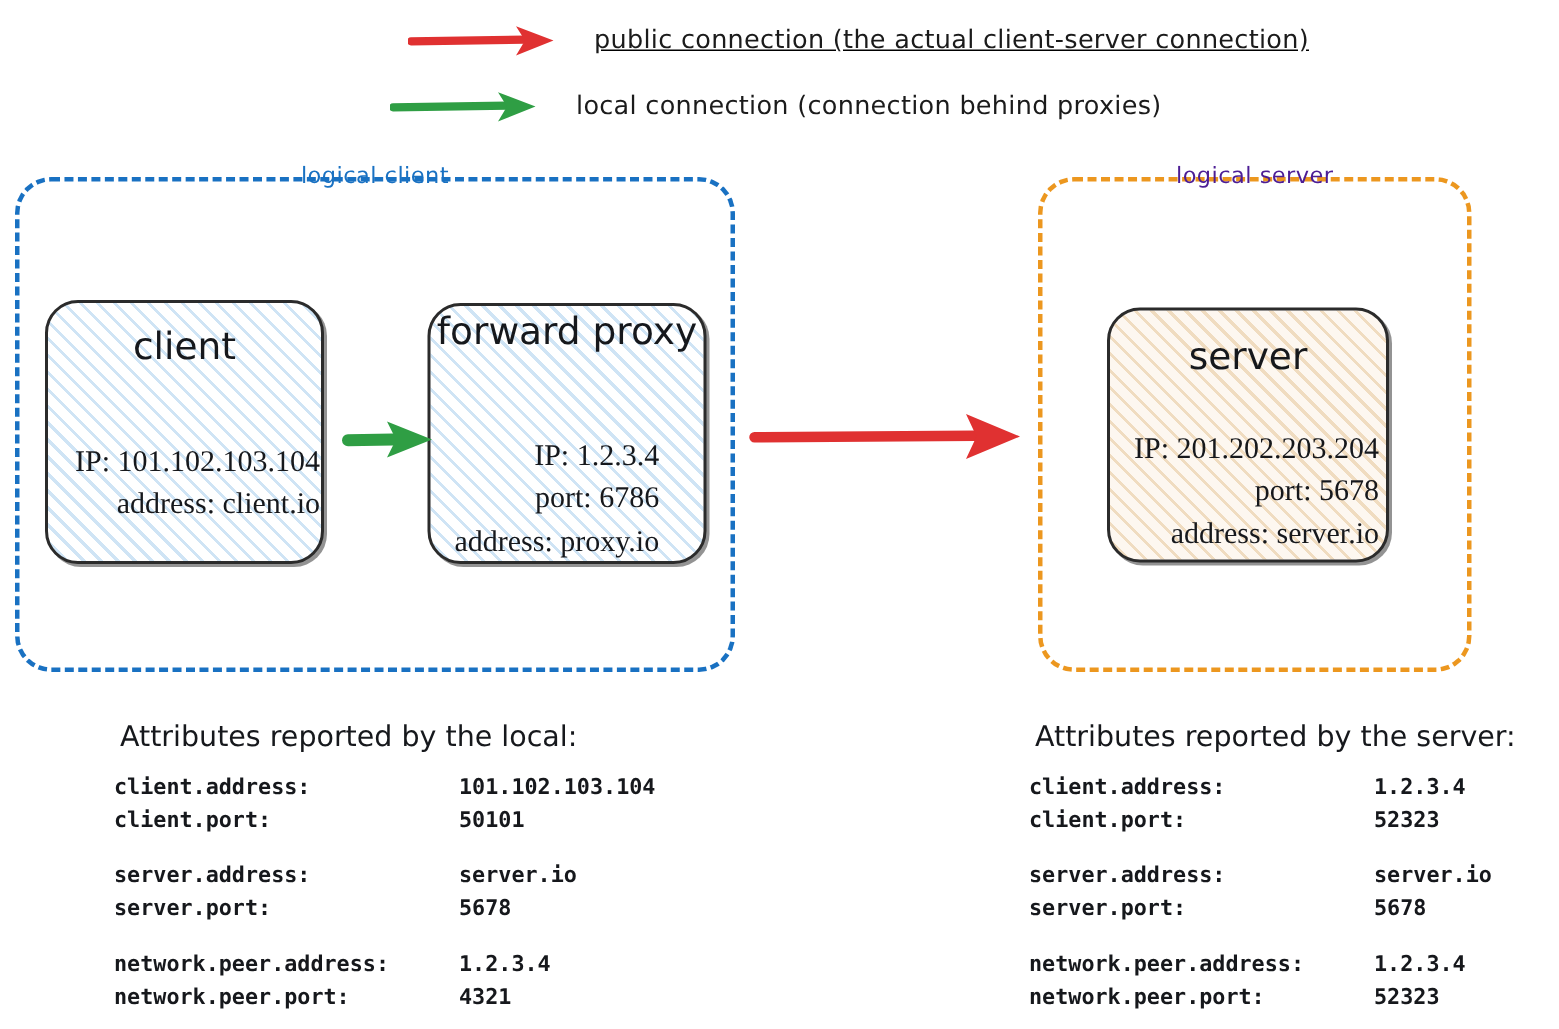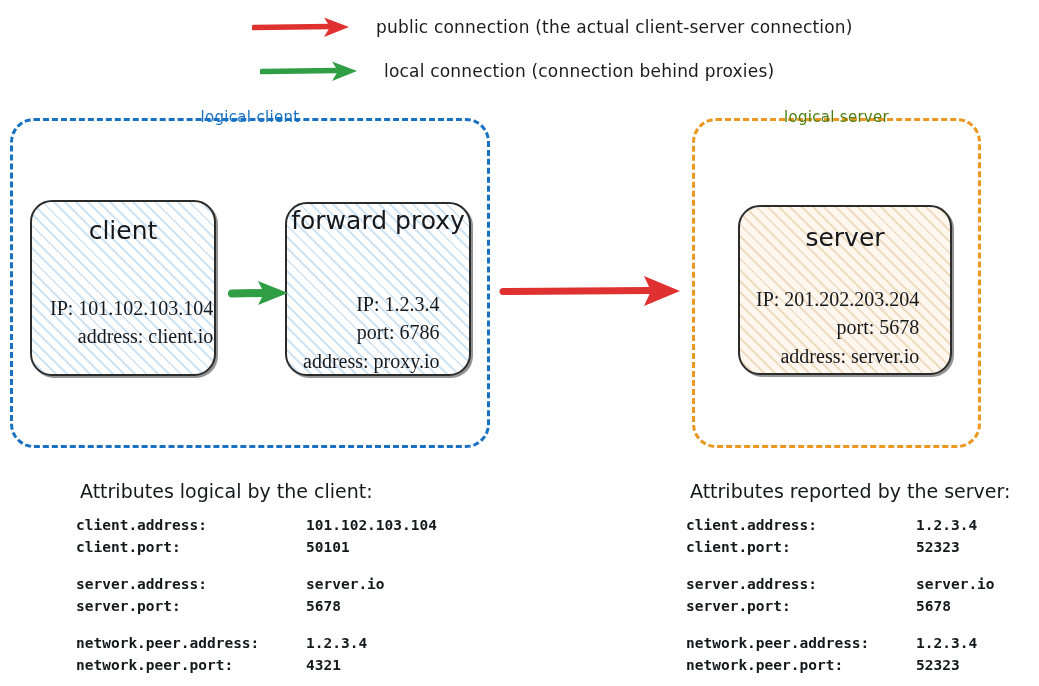--- a/index.html
+++ b/index.html
@@ -13,42 +13,42 @@
   .stage{position:absolute;left:0;top:0;width:1039px;height:686px;}
 
   
   .legend-row{position:absolute;display:flex;align-items:center;}
   .legend-arrow{width:100px;height:26px;flex:0 0 auto;}
   .legend-label{
     font-family:"DejaVu Sans", sans-serif;
     font-size:17px;color:#1b1b1b;white-space:nowrap;
     margin-left:24px;letter-spacing:.2px;
   }
-  #legend-public{left:252px;top:14px;}
+  #legend-public{left:272px;top:14px;text-decoration:underline;}
   #legend-local{left:260px;top:58px;}
 
   
   .group{
     position:absolute;
     border-radius:24px;
     background:transparent;
   }
   .group-dashed{
     position:absolute;inset:0;border-radius:24px;
     border:3px dashed #1971c2;
   }
   #group-client{left:10px;top:118px;width:480px;height:330px;}
   #group-server{left:692px;top:118px;width:289px;height:330px;}
   #group-server .group-dashed{border-color:#ec971f;}
   .group-title{
     position:absolute;top:-10px;left:0;right:0;
     text-align:center;font-size:15px;color:#1971c2;
     font-family:"DejaVu Sans", sans-serif;letter-spacing:.3px;
   }
-  #group-server .group-title{color:#4d7c0f;}
+  #group-server .group-title{color:#4c1d95;}
 
   
   .node{
     position:absolute;
     border:2.5px solid #2b2b2b;
     border-radius:22px;
     box-sizing:border-box;
     box-shadow:2px 2px 0 rgba(40,40,40,.5);
     overflow:hidden;
     background-color:#ffffff;
@@ -82,21 +82,21 @@
   }
 
   #node-client{left:30px;top:200px;width:186px;height:176px;}
   #node-client .node-title{top:14px;}
   #node-client .node-lines{left:18px;top:92px;}
 
   #node-proxy{left:285px;top:202px;width:186px;height:174px;}
   #node-proxy .node-title{top:2px;}
   #node-proxy .node-lines{left:16px;top:86px;}
 
-  #node-server{left:738px;top:205px;width:214px;height:170px;}
+  #node-server{left:738px;top:205px;width:188px;height:170px;}
   #node-server .node-title{top:16px;}
   #node-server .node-lines{left:16px;top:78px;}
 
   
   .arrow-svg{position:absolute;pointer-events:none;}
   #arrow-local{left:228px;top:276px;width:64px;height:34px;}
   #arrow-public{left:498px;top:270px;width:186px;height:44px;}
 
   
   .attrs{position:absolute;}
@@ -181,21 +181,21 @@
     <path d="M4 17.5 L34 17" stroke="#2f9e44" stroke-width="8" stroke-linecap="round" fill="none"></path>
     <path d="M30 5 L60 17 L30 29 L36 17 Z" fill="#2f9e44"></path>
   </svg>
 
   <svg class="arrow-svg" id="arrow-public" viewBox="0 0 186 44">
     <path d="M5 21.5 L152 20.5" stroke="#e03131" stroke-width="7" stroke-linecap="round" fill="none"></path>
     <path d="M146 6 L182 21 L146 36 L153 21 Z" fill="#e03131"></path>
   </svg>
 
   <div class="attrs" id="attrs-client">
-    <div class="attrs-heading">Attributes logical by the client:</div>
+    <div class="attrs-heading">Attributes reported by the local:</div>
     <table class="attr-table">
       <tbody>
           <tr>
             <td class="attr-key">client.address:</td>
             <td class="attr-value">101.102.103.104</td>
           </tr>
           <tr>
             <td class="attr-key">client.port:</td>
             <td class="attr-value">50101</td>
           </tr>

